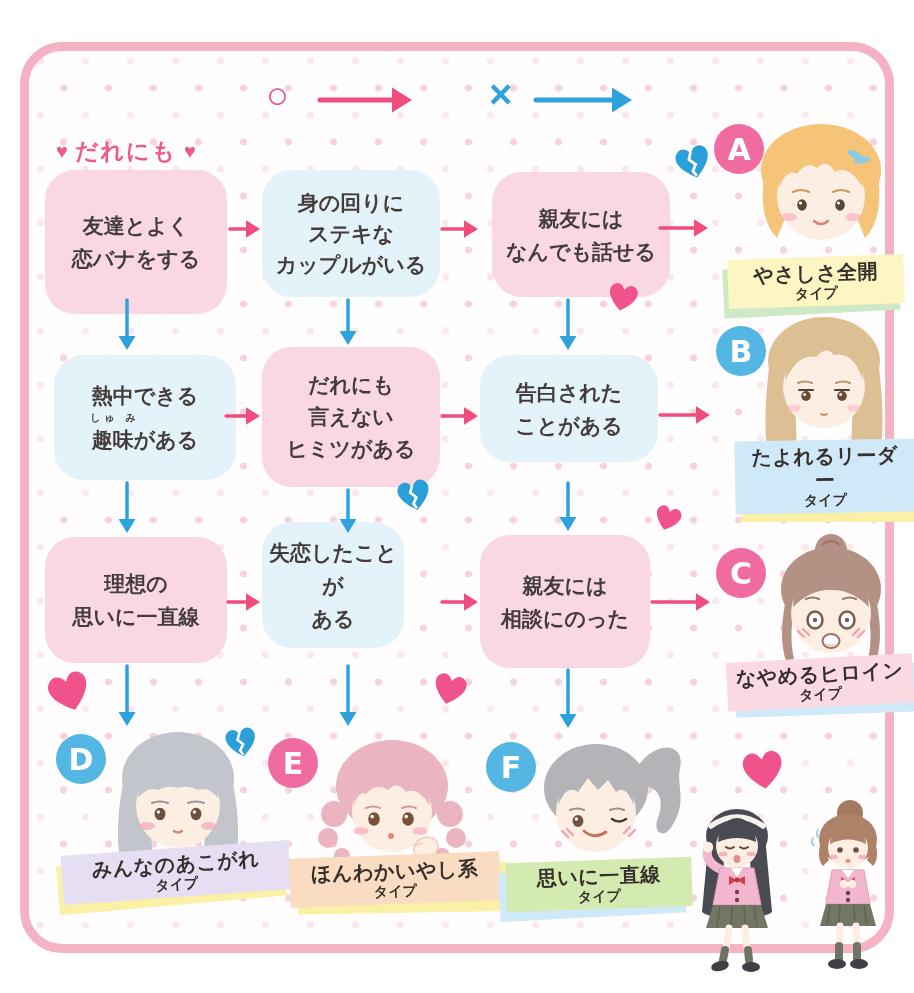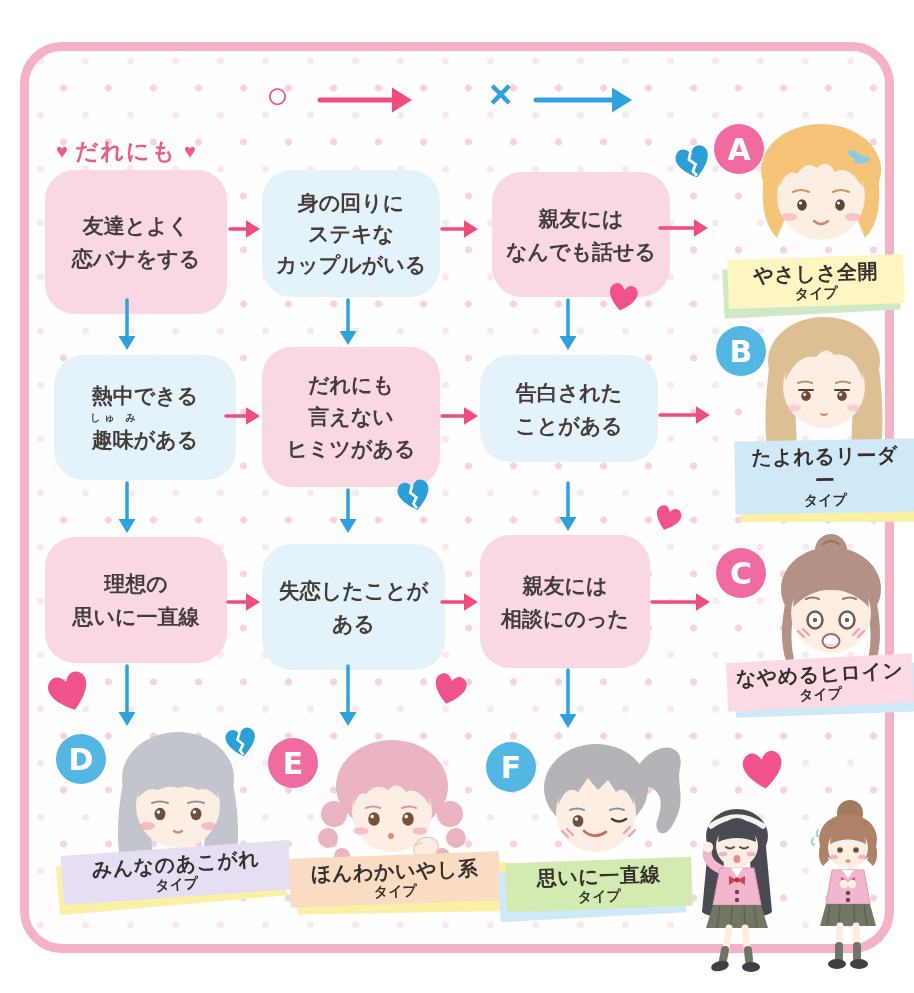--- a/index.html
+++ b/index.html
@@ -26,21 +26,21 @@
         text-align:center;font-weight:700;color:var(--text_dark,#433c3a);font-size:21px;line-height:33px;white-space:pre-line;}
   .qbox.pink{background:var(--box_pink,#f9d8e3);}
   .qbox.blue{background:var(--box_blue,#e4f3fa);text-align:center;}
   .q1{left:45px;top:170px;width:182px;height:144px;}
   .q2{left:262px;top:170px;width:178px;height:127px;line-height:31px;}
   .q3{left:468px;top:172px;width:178px;height:125px;margin-left:24px;}
   .q4{left:54px;top:355px;width:182px;height:125px;}
   .q5{left:262px;top:347px;width:178px;height:140px;line-height:32px;}
   .q6{left:480px;top:355px;width:178px;height:107px;}
   .q7{left:45px;top:537px;width:182px;height:126px;}
-  .q8{left:262px;top:544px;width:183px;height:126px;}
+  .q8{left:262px;top:522px;width:142px;height:126px;}
   .q9{left:480px;top:535px;width:170px;height:133px;}
   .qline{line-height:31px;}
   .furigana{font-size:10px;line-height:10px;height:10px;letter-spacing:4px;font-weight:700;transform:translateX(-30px);margin:2px 0 1px 0;}
   
   .overlay{position:absolute;left:0;top:0;width:914px;height:993px;pointer-events:none;}
   
   .result{position:absolute;}
   .res-a{left:710px;top:116px;width:202px;height:200px;}
   .res-b{left:712px;top:310px;width:200px;height:206px;}
   .res-c{left:712px;top:530px;width:202px;height:204px;}

